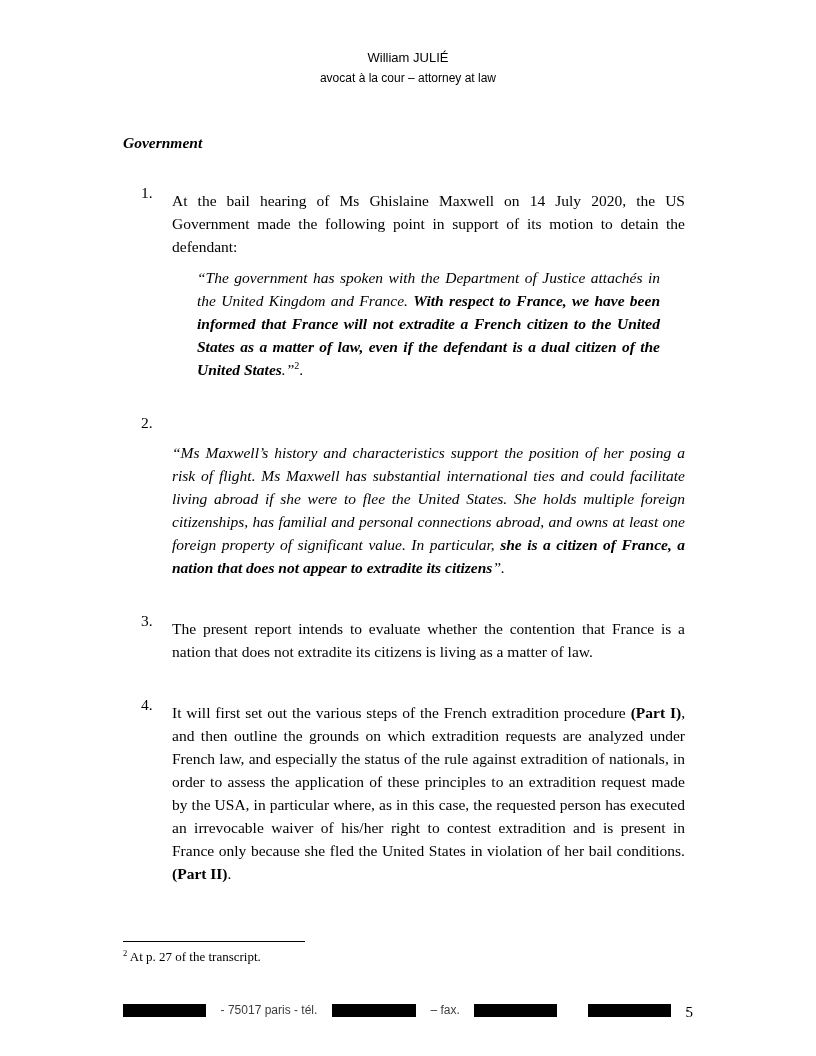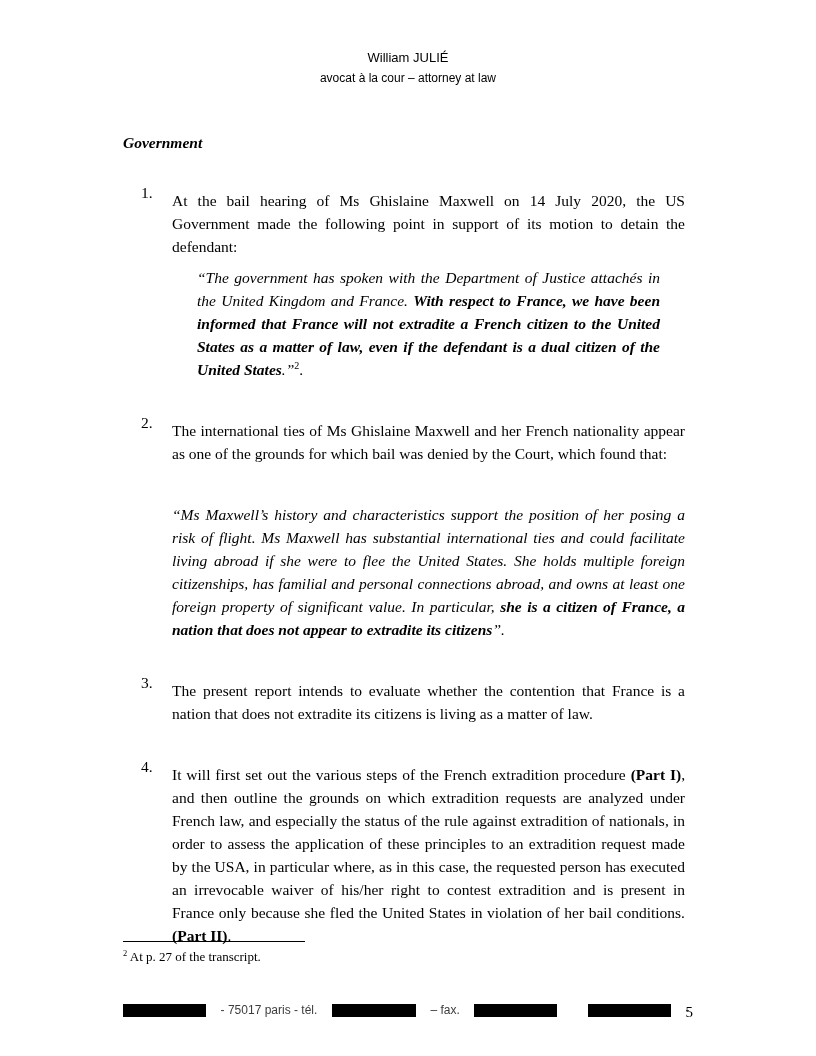--- a/index.html
+++ b/index.html
@@ -70,21 +70,20 @@
       <span class="num">1.</span>
       <div class="item-body">
         <p class="just">At the bail hearing of Ms Ghislaine Maxwell on 14 July 2020, the US Government made the following point in support of its motion to detain the defendant:</p>
         <p class="just quote-indented"><span class="it">“The government has spoken with the Department of Justice attachés in the United Kingdom and France. </span><span class="it bd">With respect to France, we have been informed that France will not extradite a French citizen to the United States as a matter of law, even if the defendant is a dual citizen of the United States</span><span class="it">.”</span><sup>2</sup><span>.</span></p>
       </div>
     </div>
 
     <div class="list-item">
       <span class="num">2.</span>
       <div class="item-body">
-        <p class="just">The international ties of Ms Ghislaine Maxwell and her French nationality appear as one of the grounds for which bail was denied by the Court, which found that:</p>
         <div class="qgap"></div>
         <p class="just"><span class="it">“Ms Maxwell’s history and characteristics support the position of her posing a risk of flight. Ms Maxwell has substantial international ties and could facilitate living abroad if she were to flee the United States. She holds multiple foreign citizenships, has familial and personal connections abroad, and owns at least one foreign property of significant value. In particular, </span><span class="it bd">she is a citizen of France, a nation that does not appear to extradite its citizens</span><span class="it">”.</span></p>
       </div>
     </div>
 
     <div class="list-item">
       <span class="num">3.</span>
       <div class="item-body">
         <p class="just">The present report intends to evaluate whether the contention that France is a nation that does not extradite its citizens is living as a matter of law.</p>
       </div>

